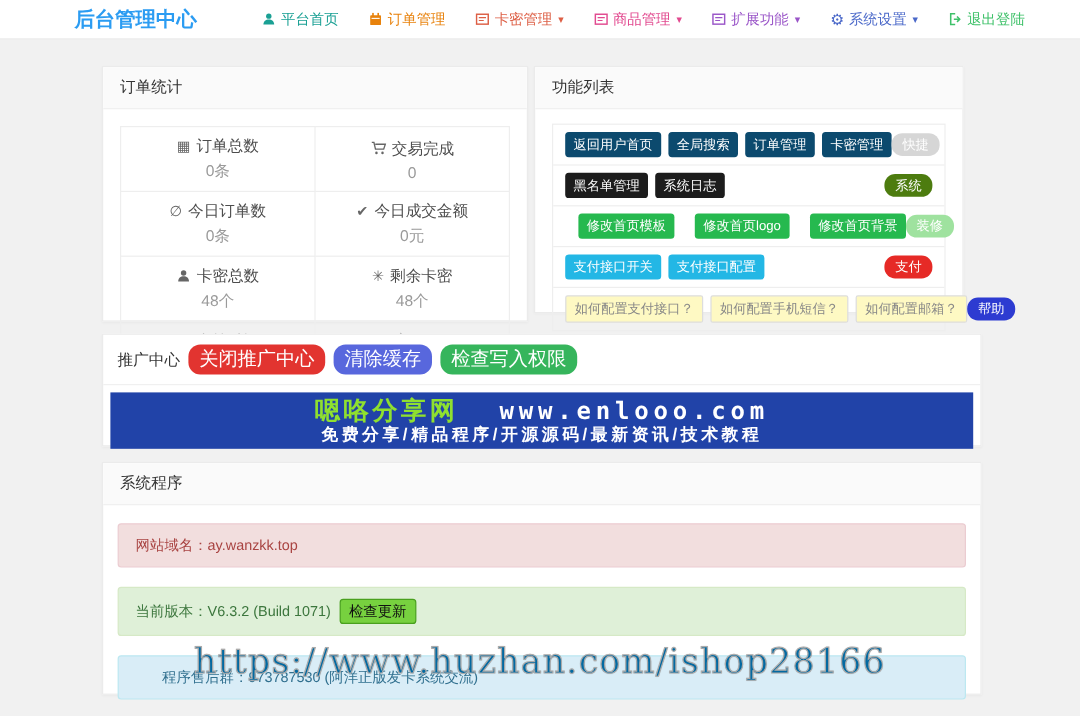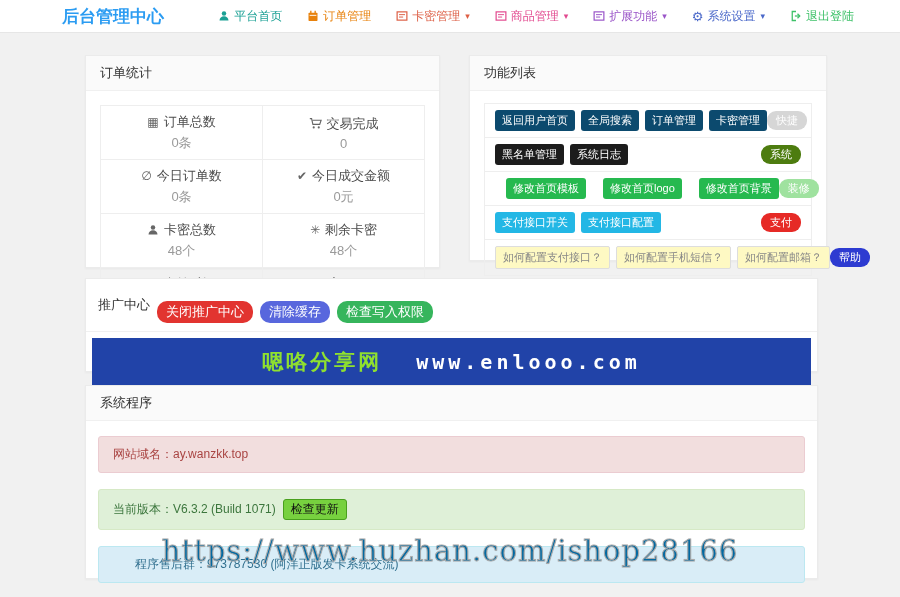--- a/index.html
+++ b/index.html
@@ -24,40 +24,40 @@
   .panel-header { background:#fafafa; border-bottom:1px solid #f0f0f0; padding:8px 14px; font-size:13px; color:#333; }
   .panel-body { padding:14px; }
 
   .panel-orders { left:85px; top:55px; width:355px; height:213px; }
   .stats-table { width:100%; border-collapse:collapse; }
   .stats-table td { width:50%; border:1px solid #eeeeee; text-align:center; padding:7px 4px; }
   .cell-label { font-size:13px; color:#4d4d4d; display:flex; justify-content:center; align-items:center; gap:5px; }
   .cell-label .glyph { font-size:12px; color:#666; }
   .cell-value { font-size:13px; color:#9a9a9a; margin-top:3px; }
 
-  .panel-functions { left:469px; top:55px; width:358px; height:206px; }
+  .panel-functions { left:445px; top:55px; width:358px; height:206px; }
   .panel-functions .panel-body { padding:12px 14px; }
   .fn-box { border:1px solid #eeeeee; }
   .fn-row { display:flex; align-items:center; padding:6px 10px; border-bottom:1px solid #eeeeee; min-height:32px; }
   .fn-row:last-child { border-bottom:none; }
   .fn-buttons { display:flex; gap:6px; flex:1; }
   .fn-btn { font-size:11px; color:#fff; border:none; border-radius:3px; padding:3px 7px; cursor:pointer; white-space:nowrap; }
   .fn-btn.purple { background:#0c4a6e; }
   .fn-btn.black  { background:#1c1c1c; }
   .fn-btn.green  { background:#26b94f;margin-left:11px; }
   .fn-btn.cyan   { background:#23b7e5; }
   .fn-btn.outline{ background:#fef9c3; color:#888; border:1px solid #ddd; border-radius:2px; }
   .badge { font-size:11px; color:#fff; border-radius:9px; padding:2px 9px; margin-left:auto; white-space:nowrap; }
   .badge-quick{background:#d6d6d6}.badge-sys{background:#4d7c0f}.badge-deco{background:#9fe29f}
   .badge-pay{background:#e62a26}.badge-help{background:#2d3bd1}
 
   .panel-promo { left:85px; top:278px; width:733px; height:94px; }
   .promo-header { display:flex; align-items:center; gap:7px; padding:8px 12px; border-bottom:1px solid #f0f0f0; }
   .promo-title { font-size:13px; color:#333; }
-  .pill { font-size:13px; color:#fff; border:none; border-radius:10px; padding:2px 9px; cursor:pointer; white-space:nowrap;margin-top:14px; }
+  .pill { font-size:16px; color:#fff; border:none; border-radius:10px; padding:2px 9px; cursor:pointer; white-space:nowrap; }
   .pill-red{background:#e23430}.pill-blue{background:#5867dd}.pill-green{background:#36b55c}
   .banner { margin:6px; height:47px; background:#2143a8; display:flex; flex-direction:column;
             justify-content:center; align-items:center; cursor:pointer; }
   .banner-line1 { display:flex; align-items:baseline; gap:34px; line-height:1.1; }
   .banner-name { color:#8fe02f; font-size:21px; font-weight:bold; letter-spacing:3px; }
   .banner-url  { color:#fff; font-size:20px; font-weight:bold; font-family:"DejaVu Sans Mono",monospace; letter-spacing:4px; }
   .banner-line2 { color:#fff; font-size:14px; font-weight:bold; letter-spacing:3px; line-height:1.2; }
 
   .panel-system { left:85px; top:385px; width:733px; height:194px; }
   .panel-system .panel-body { padding:15px 12px; }
@@ -272,20 +272,21 @@
       <span class="promo-title">推广中心</span>
       <button class="pill pill-red">关闭推广中心</button>
       <button class="pill pill-blue">清除缓存</button>
       <button class="pill pill-green">检查写入权限</button>
     </div>
     <div class="banner">
       <div class="banner-line1">
         <span class="banner-name">嗯咯分享网</span>
         <span class="banner-url">www.enlooo.com</span>
       </div>
+      <div class="banner-line2">免费分享/精品程序/开源源码/最新资讯/技术教程</div>
     </div>
   </section>
 
   <section class="panel panel-system">
     <div class="panel-header">系统程序</div>
     <div class="panel-body">
       <div class="alert alert-danger">
         <span>网站域名：ay.wanzkk.top</span>
       </div>
       <div class="alert alert-success">

